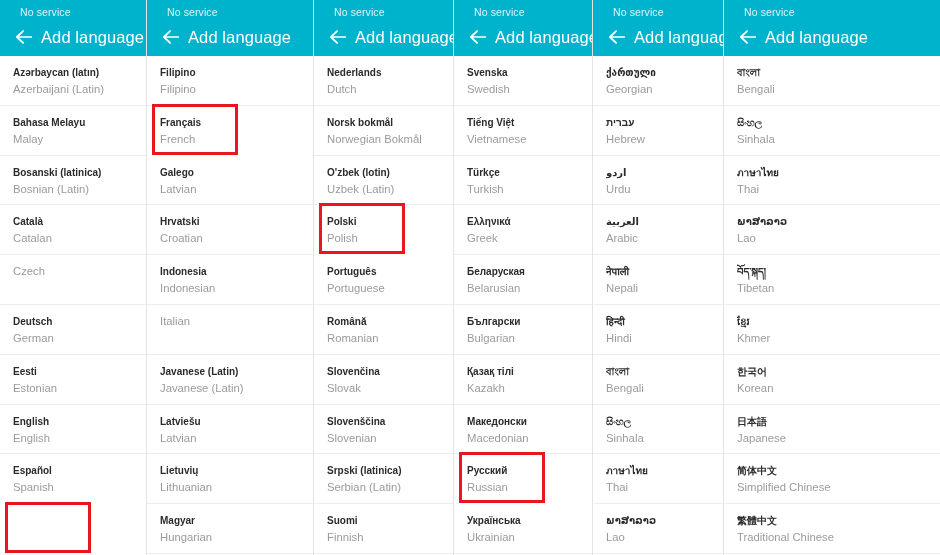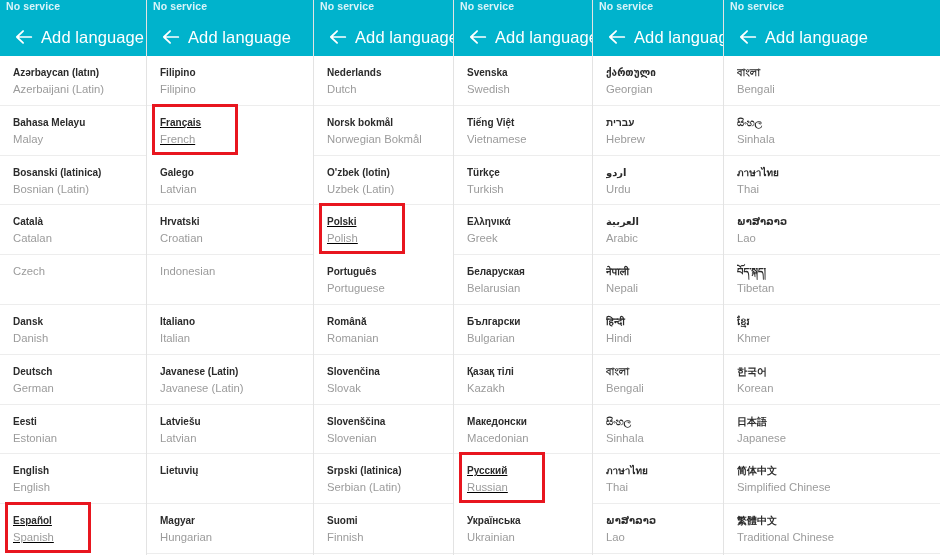--- a/index.html
+++ b/index.html
@@ -35,24 +35,23 @@
   .topbar {
     background: #00b3cc;
     color: #ffffff;
     height: 56px;
     position: relative;
     overflow: hidden;
   }
   .statusbar {
     height: 18px;
     display: flex;
-    align-items: flex-start;
-    padding-left: 6px;
+    align-items: flex-end;
+    padding-left: 20px;
     box-sizing: border-box;
-    font-weight: bold;
   }
   .status-text {
     font-size: 10.5px;
     color: #d9f4f9;
     letter-spacing: 0.1px;
     white-space: nowrap;
   }
   .appbar {
     height: 38px;
     display: flex;
@@ -99,21 +98,20 @@
   .english {
     font-size: 11.3px;
     color: #9b9b9b;
     line-height: 15px;
     margin-top: 1px;
     white-space: nowrap;
     overflow: hidden;
   }
   .list-item.highlight {
     border-bottom-color: transparent;
-    text-decoration: underline;
   }
   .hl-box {
     position: absolute;
     border: 3px solid #e8161f;
     box-sizing: border-box;
     pointer-events: none;
     z-index: 30;
     background: transparent;
   }
 </style>
@@ -149,24 +147,20 @@
           <div class="english">Bosnian (Latin)</div>
         </div>
         <div class="list-item">
           <div class="native">Català</div>
           <div class="english">Catalan</div>
         </div>
         <div class="list-item">
           <div class="english">Czech</div>
         </div>
         <div class="list-item">
-          <div class="native">Dansk</div>
-          <div class="english">Danish</div>
-        </div>
-        <div class="list-item">
           <div class="native">Deutsch</div>
           <div class="english">German</div>
         </div>
         <div class="list-item">
           <div class="native">Eesti</div>
           <div class="english">Estonian</div>
         </div>
         <div class="list-item">
           <div class="native">English</div>
           <div class="english">English</div>
@@ -203,36 +197,37 @@
         </div>
         <div class="list-item">
           <div class="native">Galego</div>
           <div class="english">Latvian</div>
         </div>
         <div class="list-item">
           <div class="native">Hrvatski</div>
           <div class="english">Croatian</div>
         </div>
         <div class="list-item">
+          <div class="native">Indonesia</div>
           <div class="english">Indonesian</div>
         </div>
         <div class="list-item">
-          <div class="native">Italiano</div>
           <div class="english">Italian</div>
         </div>
         <div class="list-item">
           <div class="native">Javanese (Latin)</div>
           <div class="english">Javanese (Latin)</div>
         </div>
         <div class="list-item">
           <div class="native">Latviešu</div>
           <div class="english">Latvian</div>
         </div>
         <div class="list-item">
           <div class="native">Lietuvių</div>
+          <div class="english">Lithuanian</div>
         </div>
         <div class="list-item">
           <div class="native">Magyar</div>
           <div class="english">Hungarian</div>
         </div>
       </div>
       <div class="hl-box" style="left: 5px; top: 103.8px; width: 86px; height: 51px;"></div>
     </div>
     <div class="panel" style="width: 140px;">
       <div class="topbar">

